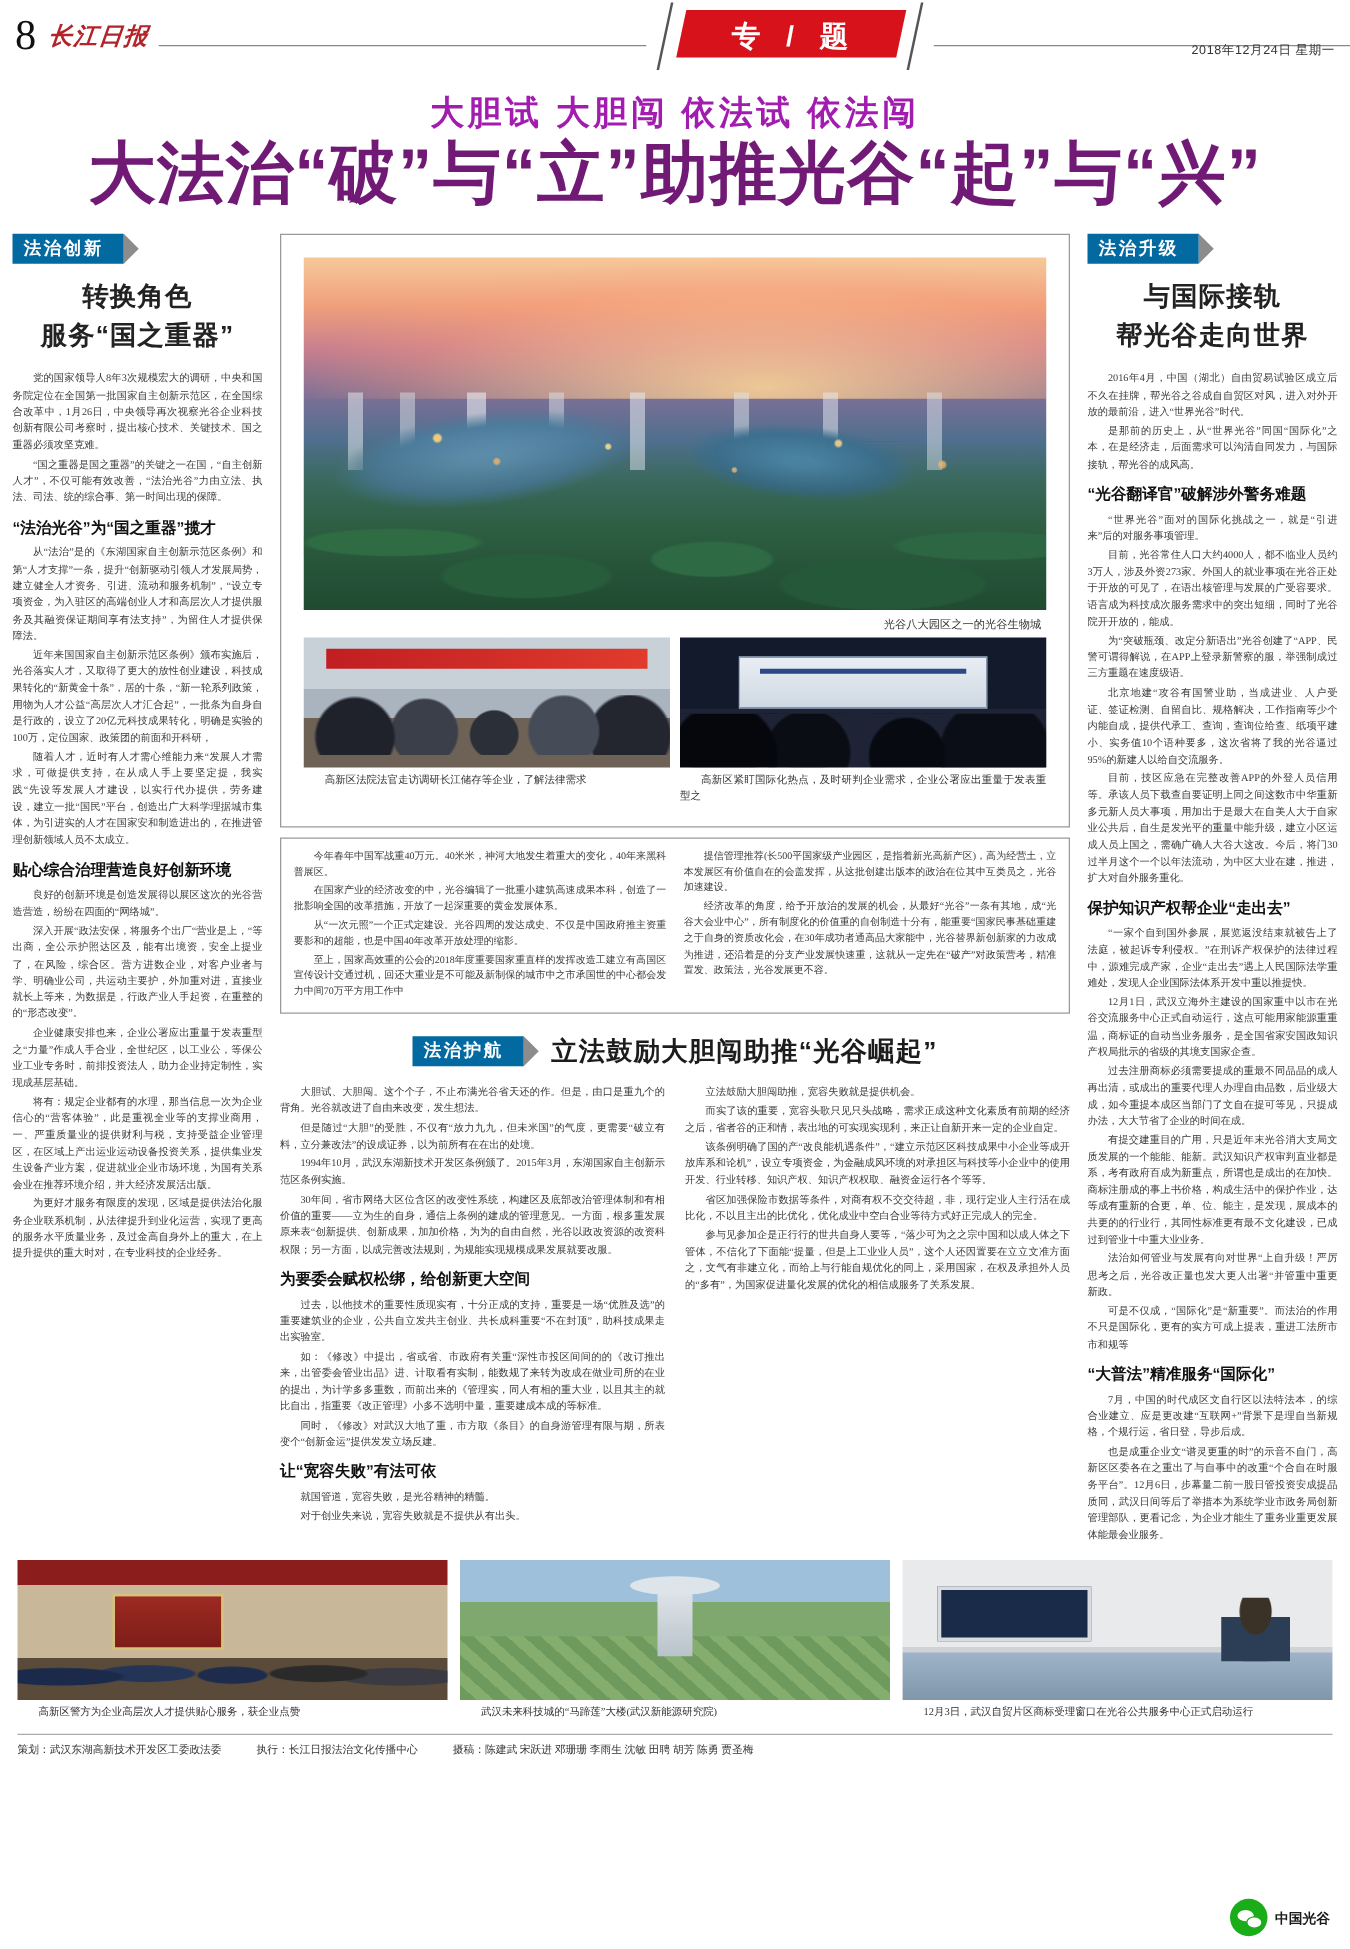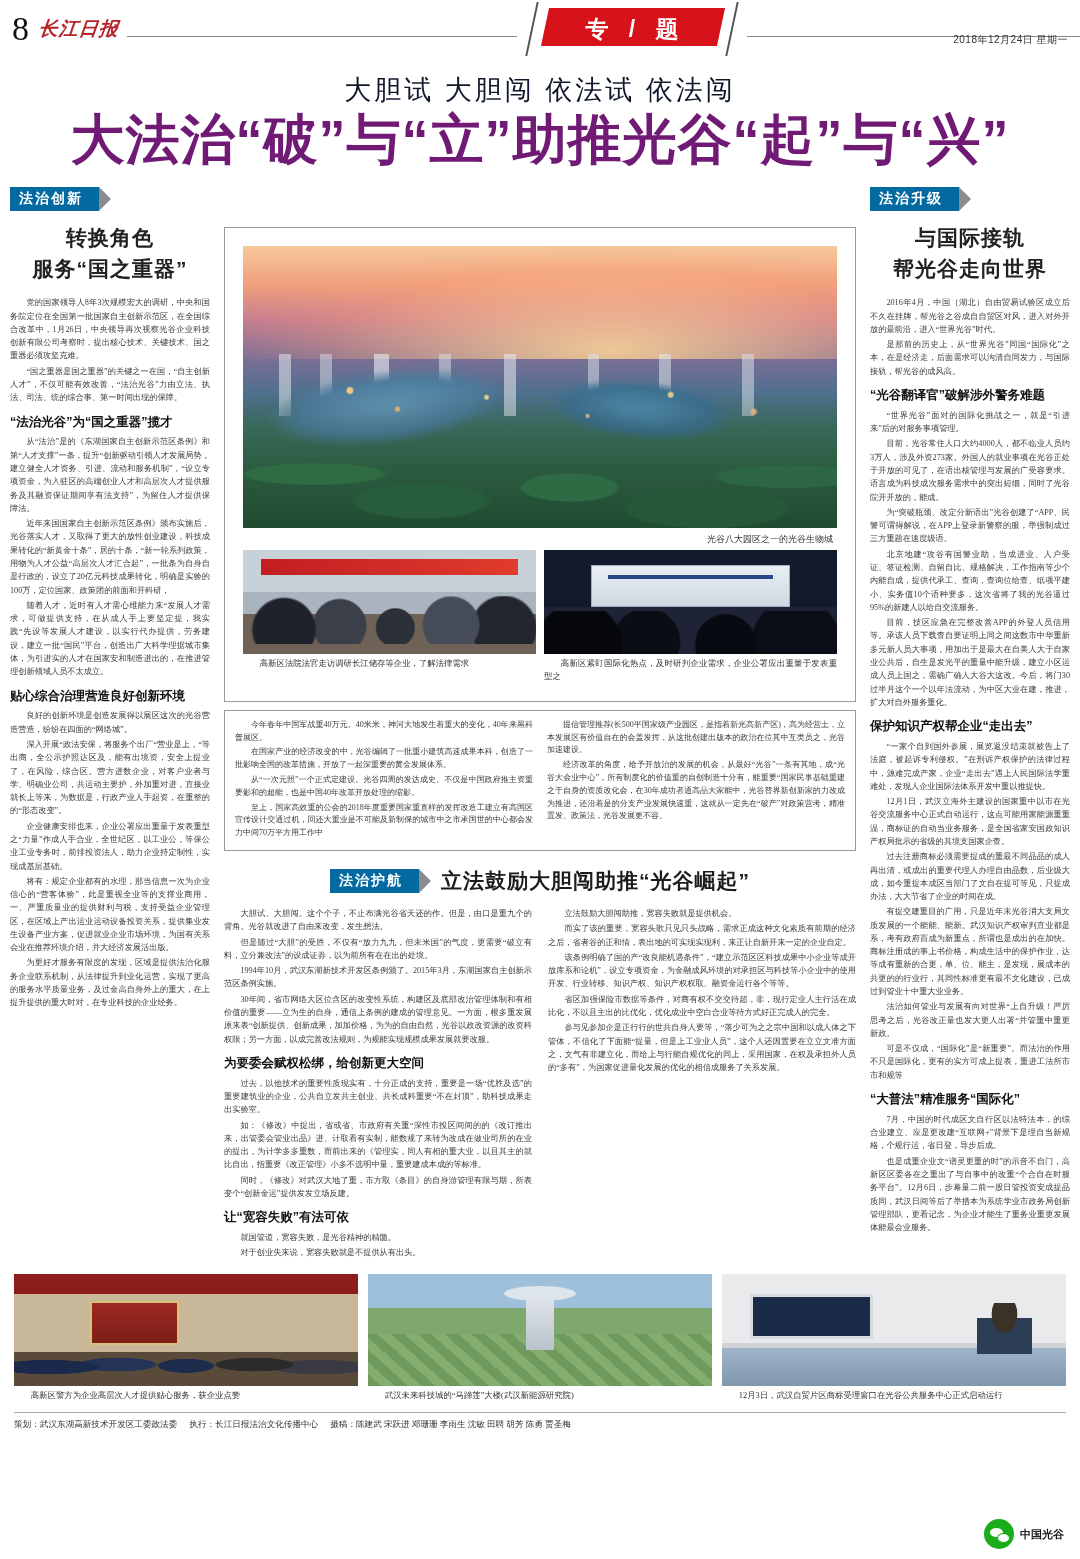--- a/index.html
+++ b/index.html
@@ -59,22 +59,22 @@
   .masthead-rule-right {
     flex: 1 1 auto; height: 1px; background: #888; margin-top: 14px;
   }
   .masthead-date {
     font-size: 10px; color: #333; position: absolute;
     right: 12px; top: 33px; letter-spacing: .5px;
   }
 
   
   .subtitle {
-    text-align: center; font-size: 27px; font-weight: 400;
-    color: #0f172a; letter-spacing: 3px; margin-top: 14px;
+    text-align: center; font-size: 27px; font-weight: 700;
+    color: #a21caf; letter-spacing: 3px; margin-top: 14px;
     font-family: "Liberation Sans", sans-serif;
   }
   .headline {
     text-align: center; font-size: 54px; font-weight: 900;
     color: #701a75; letter-spacing: 1px; margin-top: 1px;
     line-height: 1.12;
     font-family: "Liberation Sans", sans-serif;
   }
 
   
@@ -113,21 +113,21 @@
 
   p.body {
     font-size: 8.2px; line-height: 1.62; color: #3a3a3a;
     text-align: justify; text-indent: 2em;
     margin-bottom: 2px;
     font-family: "Liberation Serif", "DejaVu Serif", serif;
   }
 
   
   .photo-frame {
-    border: 1px solid #999; padding: 18px; background: #fff; margin-top: 40px;
+    border: 1px solid #999; padding: 18px; background: #fff;
   }
   .hero-photo {
     width: 100%; height: 282px; position: relative; overflow: hidden;
     background: linear-gradient(#f6c89a 0%, #ef9f7c 14%, #c87f8e 26%,
                 #7a6f96 40%, #4f6f8e 52%, #3f6f63 64%, #376b4e 78%, #2d5d42 100%);
   }
   .hero-photo .sky-glow {
     position: absolute; left: 0; right: 0; top: 0; height: 40%;
     background: radial-gradient(ellipse at 62% 92%, rgba(255,214,150,.85), rgba(255,160,120,.25) 55%, transparent 72%);
   }
@@ -320,21 +320,21 @@
     background: radial-gradient(ellipse at 50% 22%, #3a3226 0 32%, transparent 34%),
                 linear-gradient(transparent 30%, #2c3e55 30%);
   }
 
   
   .footer {
     margin-top: 10px; padding: 0 14px;
   }
   .footer .rule { height: 1px; background: #aaa; margin-bottom: 6px; }
   .footer .credits {
-    display: flex; gap: 12px; font-size: 8.6px; color: #333;
+    display: flex; gap: 28px; font-size: 8.6px; color: #333;
     font-family: "Liberation Serif", serif;
     align-items: flex-end;
   }
 
   
   .wechat {
     position: absolute; right: 16px; bottom: 10px;
     display: flex; align-items: center; gap: 6px;
   }
   .wechat .circle {

